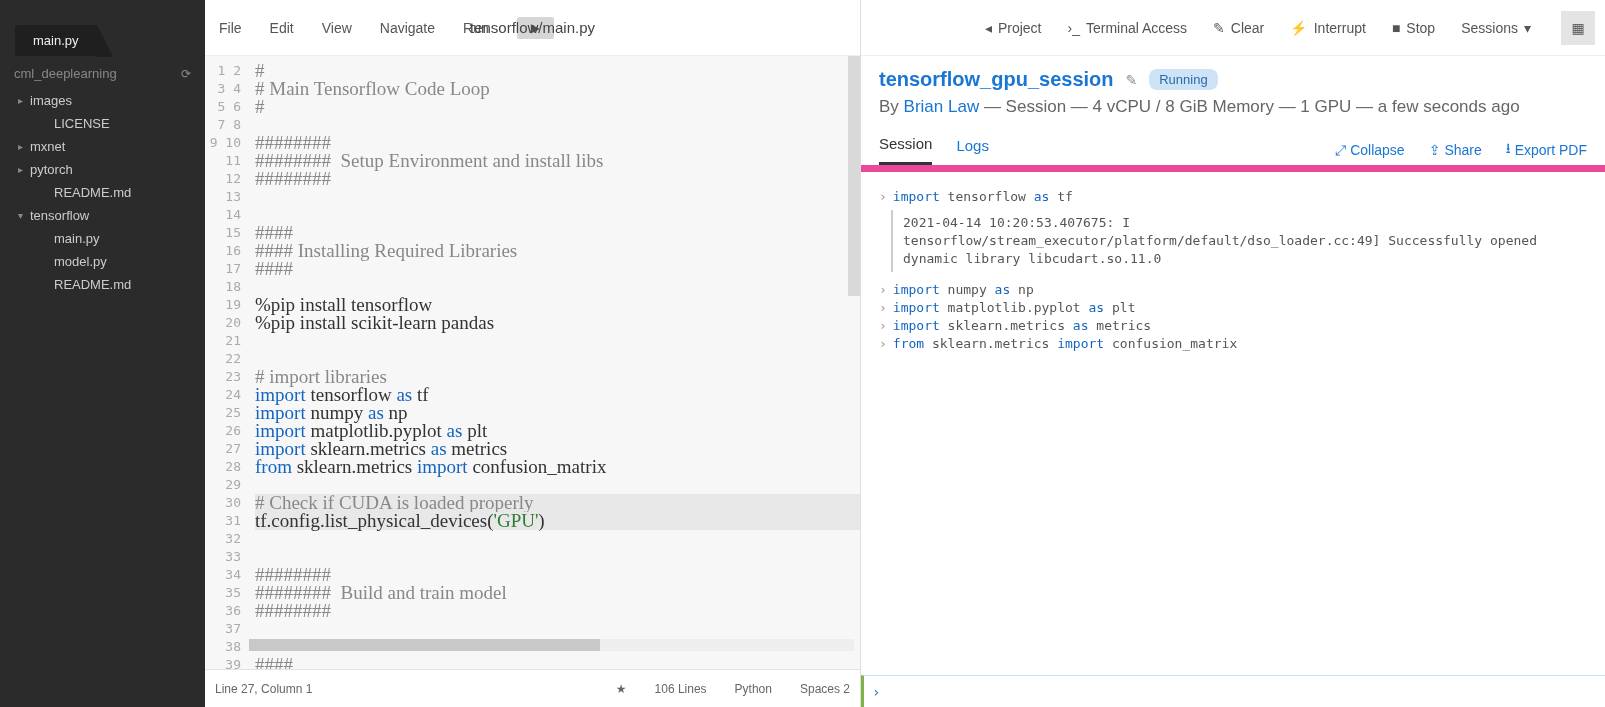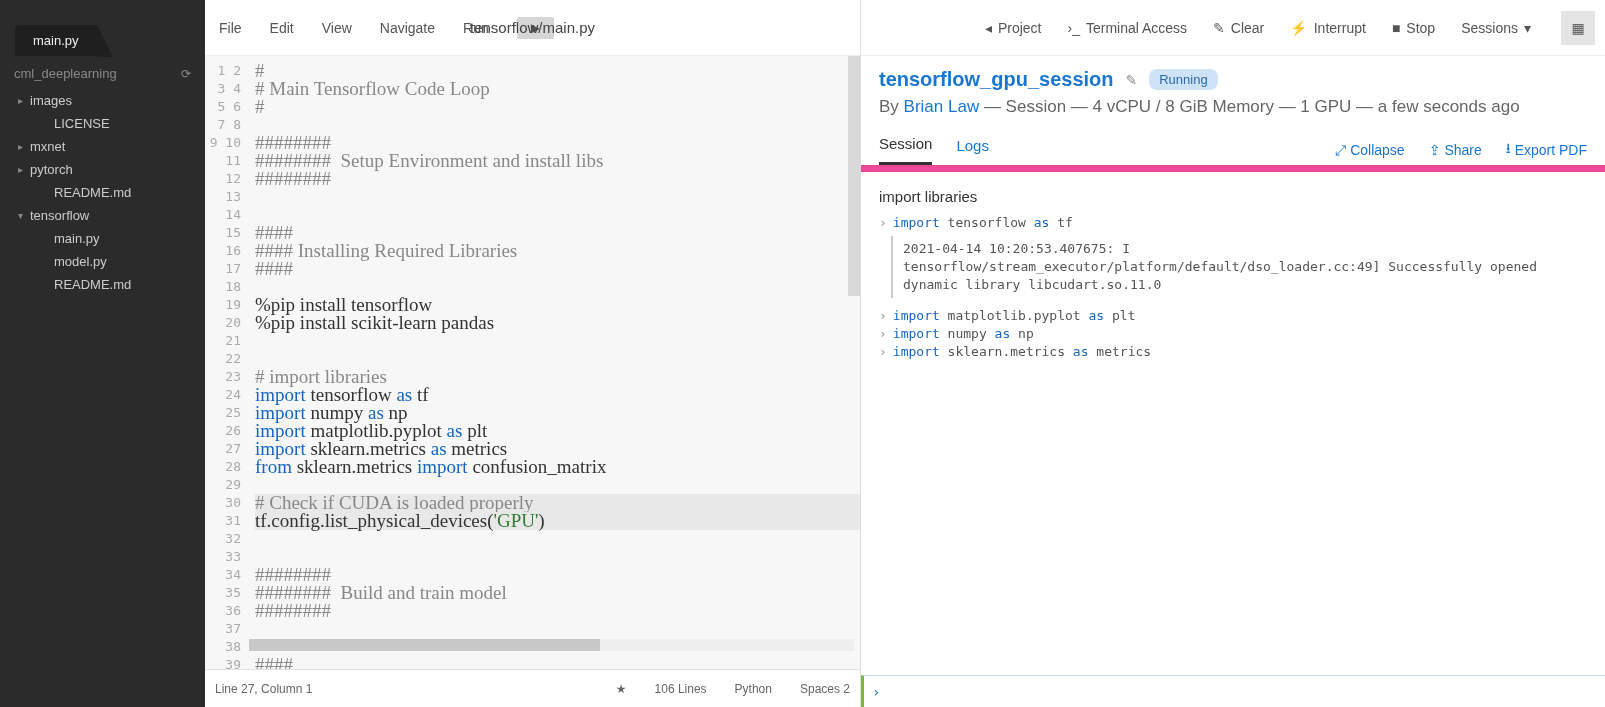--- a/index.html
+++ b/index.html
@@ -221,24 +221,24 @@
     </div>
     <div class="tabs-row">
       <span class="tab active">Session</span>
       <span class="tab">Logs</span>
       <span class="spacer"></span>
       <span class="act">⤢ <span>Collapse</span></span>
       <span class="act">⇪ <span>Share</span></span>
       <span class="act">⭳ <span>Export PDF</span></span>
     </div>
     <div class="sess-body">
-      <div class="cell-label">import libraries</div>
       <div id="outputs">
           <div class="out-line"><span class="caret">›</span><span class="kw">import</span> tensorflow <span class="op">as</span> tf</div>
           <div class="log-block">2021-04-14 10:20:53.407675: I tensorflow/stream_executor/platform/default/dso_loader.cc:49] Successfully opened dynamic library libcudart.so.11.0</div>
+          <div class="out-line"><span class="caret">›</span><span class="kw">import</span> numpy <span class="op">as</span> np</div>
           <div class="out-line"><span class="caret">›</span><span class="kw">import</span> matplotlib.pyplot <span class="op">as</span> plt</div>
-          <div class="out-line"><span class="caret">›</span><span class="kw">import</span> numpy <span class="op">as</span> np</div>
           <div class="out-line"><span class="caret">›</span><span class="kw">import</span> sklearn.metrics <span class="op">as</span> metrics</div>
+          <div class="out-line"><span class="caret">›</span><span class="kw">from</span> sklearn.metrics <span class="kw">import</span> confusion_matrix</div>
         </div>
     </div>
     <div class="prompt-bar">›</div>
   </div>
 </div>
 
 </body></html>

